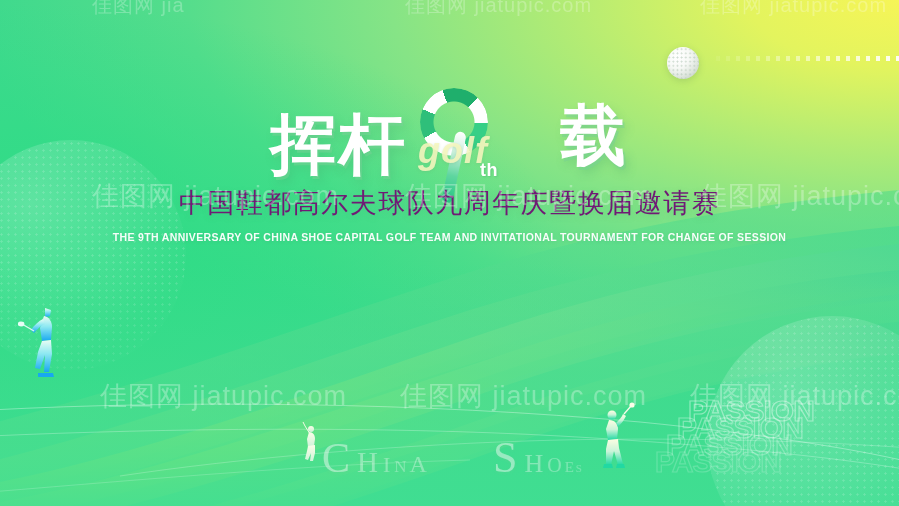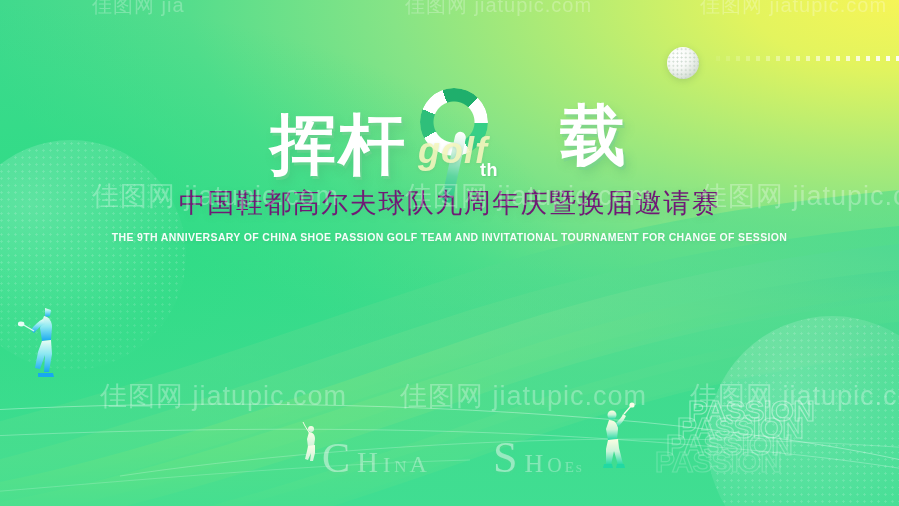--- a/index.html
+++ b/index.html
@@ -430,21 +430,21 @@
       <span id="nine-tail"></span>
       <span id="nine-th">th</span>
     </span>
 
     <span class="title-seg" id="title-seg-2">载</span>
   </div>
 
   <div id="golf-script">golf</div>
 
   <div id="subtitle-cn">中国鞋都高尔夫球队九周年庆暨换届邀请赛</div>
-  <div id="subtitle-en">THE 9TH ANNIVERSARY OF CHINA SHOE PASSION GOLF TEAM AND INVITATIONAL TOURNAMENT FOR CHANGE OF SESSION</div>
+  <div id="subtitle-en">THE 9TH ANNIVERSARY OF CHINA SHOE CAPITAL GOLF TEAM AND INVITATIONAL TOURNAMENT FOR CHANGE OF SESSION</div>
 
   <div class="wm wm-sm" id="wm-1">佳图网  jia</div>
   <div class="wm wm-sm" id="wm-2">佳图网  jiatupic.com</div>
   <div class="wm wm-sm" id="wm-3">佳图网  jiatupic.com</div>
   <div class="wm" id="wm-4">佳图网  jiatupic.com</div>
   <div class="wm" id="wm-5">佳图网  jiatupic.com</div>
   <div class="wm" id="wm-6">佳图网  jiatupic.com</div>
   <div class="wm" id="wm-7">佳图网  jiatupic.com</div>
   <div class="wm" id="wm-8">佳图网  jiatupic.com</div>
   <div class="wm" id="wm-9">佳图网  jiatupic.com</div>

